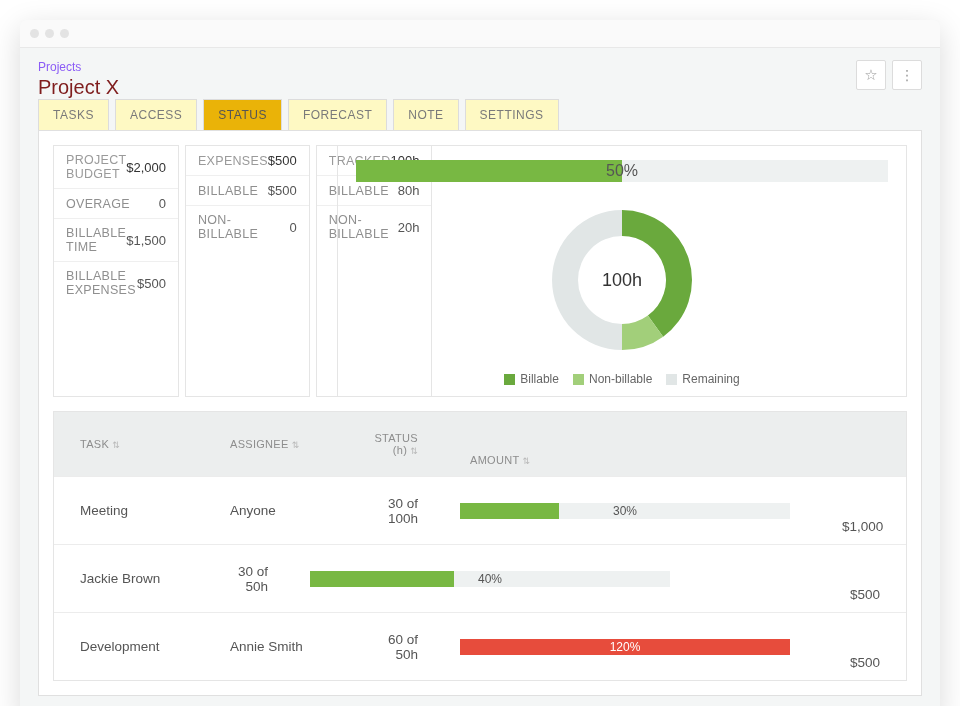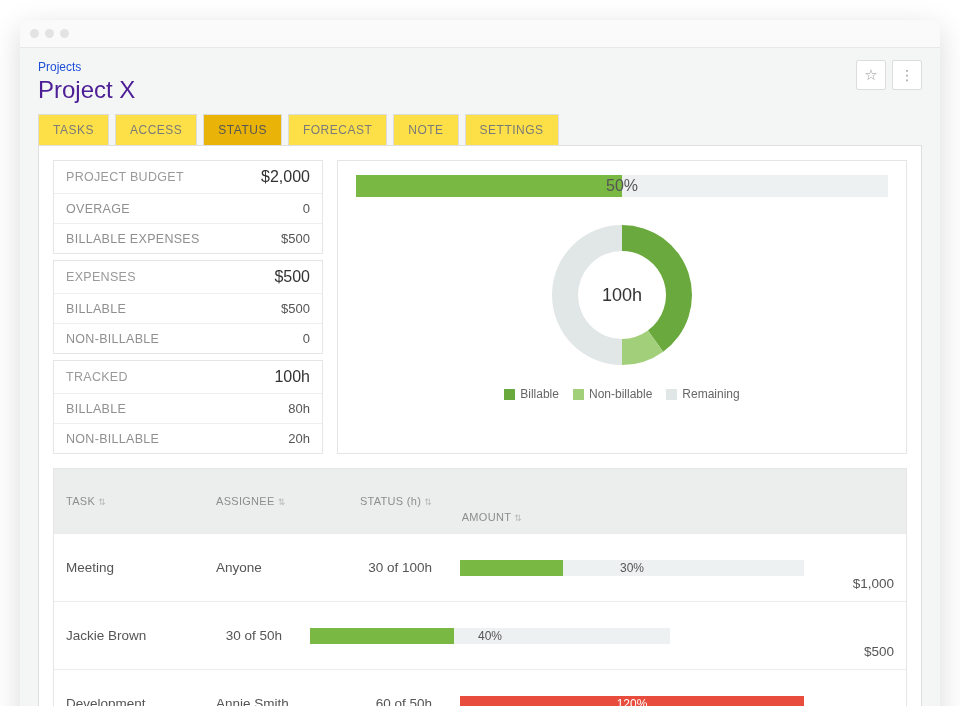--- a/index.html
+++ b/index.html
@@ -21,50 +21,50 @@
     background: #fafafa;
     border-bottom: 1px solid #e8e8e8;
     display: flex;
     align-items: center;
     padding: 0 10px;
     gap: 6px;
   }
   .tl-dot { width:9px; height:9px; border-radius:50%; background:#e3e3e3; }
   .content { padding: 12px 18px 22px 18px; }
   .hdr-row { display:flex; justify-content:space-between; align-items:flex-start; }
-  .breadcrumb { font-size: 12px; color: #1d4ed8; margin-bottom: 2px; }
-  .page-title { font-size: 24px; color: #4c1d95; font-weight: 400; margin-bottom: 10px; }
+  .breadcrumb { font-size: 12px; color: #8b5cf6; margin-bottom: 2px; }
+  .page-title { font-size: 20px; color: #7f1d1d; font-weight: 400; }
   .hdr-actions { display:flex; gap:6px; }
   .icon-btn {
     width:30px; height:30px; border:1px solid #dcdcdc; background:#fff;
     display:flex; align-items:center; justify-content:center; cursor:pointer;
     border-radius:2px;
   }
   .tabs { display:flex; gap:6px; }
   .tab {
     border:1px solid #dcdcdc; border-bottom:none; padding:8px 14px;
-    font-size:12px; color:#7a7a7a; background:#fde047; cursor:pointer;
+    font-size:12px; color:#7a7a7a; background:#fef9c3; cursor:pointer;
     letter-spacing:0.5px;
   }
   .tab.active { background:#eab308; color:#555; }
   .panel {
     background:#fff; border:1px solid #e0e0e0; padding:14px;
   }
   .top-section { display:flex; gap:14px; }
-  .left-col { width:270px; display:flex; flex-direction:column; gap:6px; }
+  .left-col { width:270px; display:flex; flex-direction:row; gap:6px; }
   .box { border:1px solid #e5e5e5; }
   .row {
     display:flex; justify-content:space-between; align-items:center;
     padding:7px 12px; font-size:13px; color:#8f8f8f;
   }
   .row + .row { border-top:1px solid #efefef;align-items:center; }
   .row .label { letter-spacing:0.3px; font-size:12.5px; }
   .row .val { color:#555; }
   .row.head .label { color:#9a9a9a; }
-  .row.head .val { color:#333; font-size:16px; }
+  .row.head .val { color:#333; font-size:13px; }
   .right-col {
     flex:1; border:1px solid #e5e5e5; padding:14px 18px 10px 18px;
     display:flex; flex-direction:column; align-items:center;
   }
   .pbar-outer {
     width:100%; height:22px; background:#eef1f1; position:relative;
     margin-bottom:18px;
   }
   .pbar-fill { position:absolute; left:0; top:0; bottom:0; background:#78b843; }
   .pbar-text {
@@ -79,21 +79,21 @@
     font-size:18px; color:#333;
   }
   .legend { display:flex; gap:14px; font-size:12px; color:#666; }
   .legend-item { display:flex; align-items:center; gap:5px; }
   .swatch { width:11px; height:11px; }
   .table { margin-top:14px; border:1px solid #e5e5e5; }
   .thead {
     display:flex; align-items:center; background:#eceeee;
     font-size:11px; color:#8d8d8d; letter-spacing:0.3px;
   }
-  .th, .td { padding:10px 12px; }
+  .th, .td { padding:10px 26px; }
   .sort-icon { margin-left:3px; color:#b8b8b8; font-size:9px; }
   .col-task { width:150px; }
   .col-assignee { width:140px; }
   .col-status { width:100px; text-align:right; }
   .col-progress { flex:1; padding-left:16px; }
   .col-amount { width:90px; text-align:right;margin-top:32px; }
   .trow {
     display:flex; align-items:center; border-top:1px solid #ececec;
     font-size:13.5px; color:#555;
   }
@@ -146,20 +146,24 @@
       <div class="top-section">
         <div class="left-col">
           <div class="box">
             <div class="row head">
                 <span class="label">PROJECT BUDGET</span>
                 <span class="val">$2,000</span>
               </div>
             <div class="row">
                 <span class="label">OVERAGE</span>
                 <span class="val">0</span>
+              </div>
+            <div class="row">
+                <span class="label">BILLABLE TIME</span>
+                <span class="val">$1,500</span>
               </div>
             <div class="row">
                 <span class="label">BILLABLE EXPENSES</span>
                 <span class="val">$500</span>
               </div>
           </div>
           <div class="box">
             <div class="row head">
                 <span class="label">EXPENSES</span>
                 <span class="val">$500</span>

